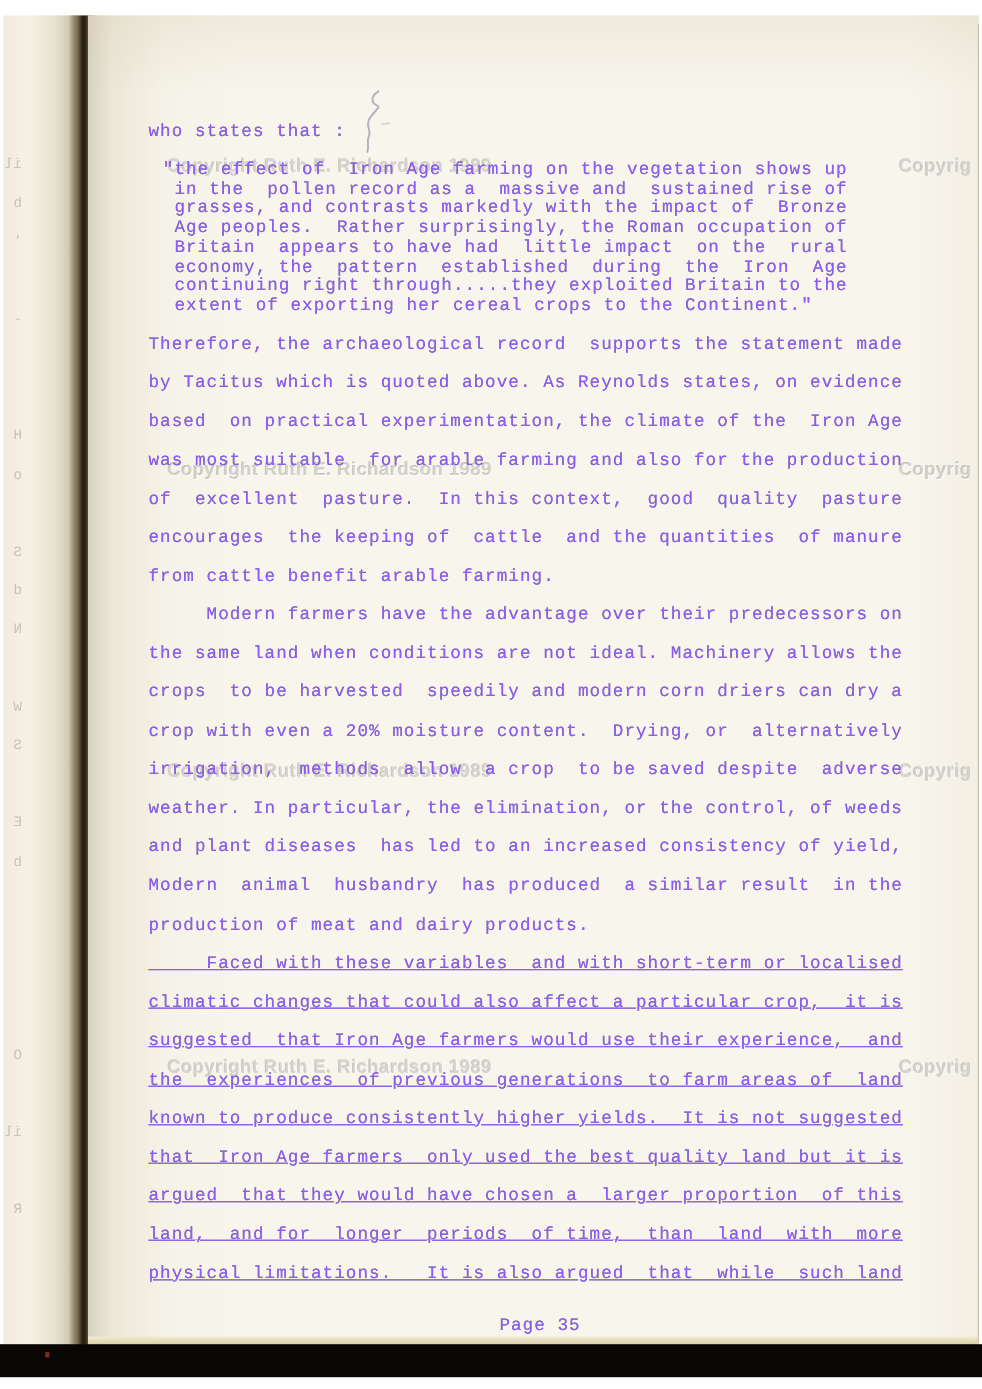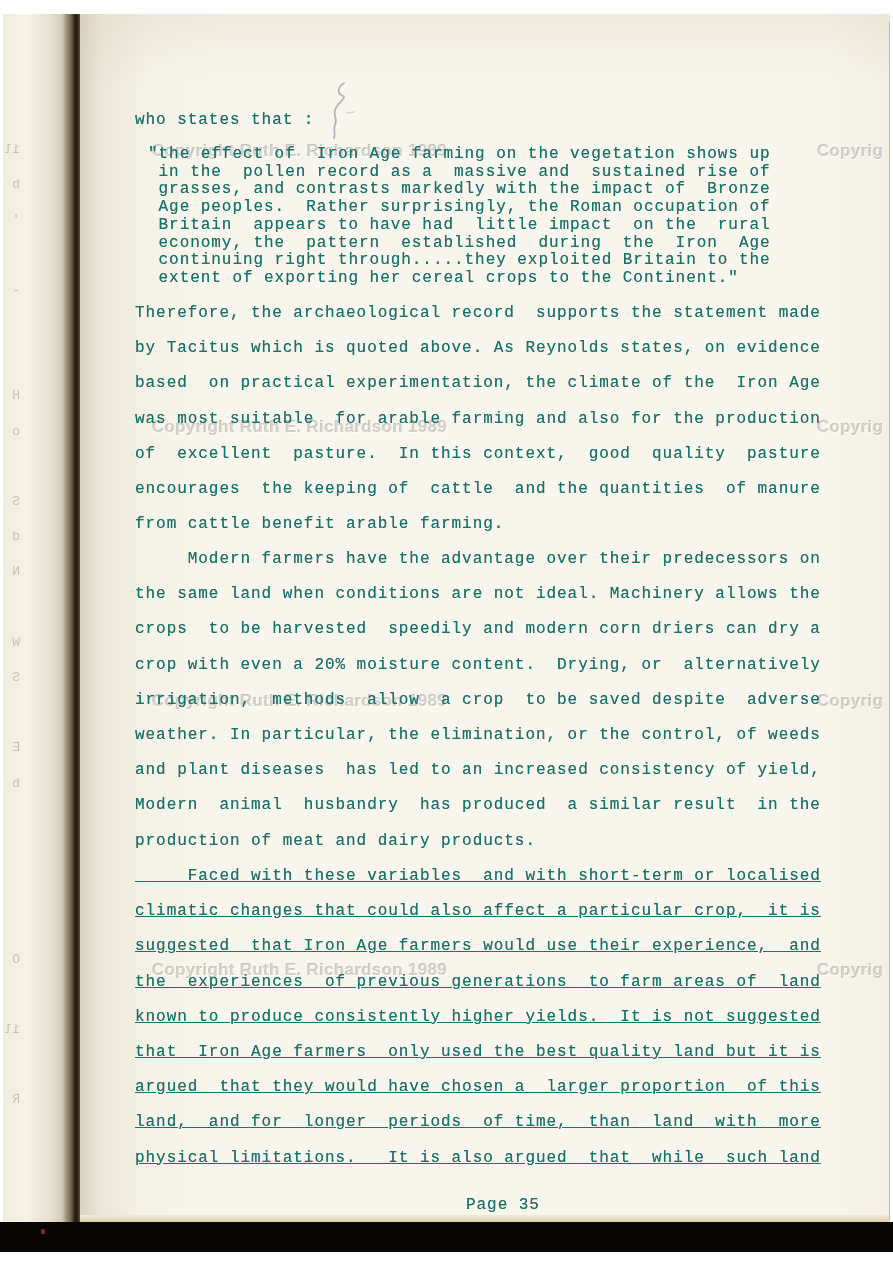--- a/index.html
+++ b/index.html
@@ -37,32 +37,32 @@
   .scanner-bed{
     position:absolute;left:0;top:1222px;width:893px;height:30px;
     background:#080706;
   }
   .bed-speck{
     position:absolute;left:41px;top:1229px;width:4px;height:5px;
     background:#7a2a1c;border-radius:1px;
   }
   
   .tw{
-    white-space:pre;color:#0f766e;
+    white-space:pre;color:#8b5cf6;
     font-size:16px;letter-spacing:0.95px;
     text-shadow:0 0 0.5px rgba(46,44,40,0.55);
     position:absolute;
   }
   .intro{left:135px;top:110px;line-height:20px;}
   .quote{left:148px;top:146px;line-height:17.7px;}
   .body-par{left:135px;line-height:35.2px;}
   .par1{top:296px;}
   .par2{top:542px;}
   .par3{top:859px;text-decoration:underline;}
-  .footer{left:466px;top:1195px;line-height:20px;}
+  .footer{left:454px;top:1195px;line-height:20px;}
   
   .wm{
     position:absolute;white-space:pre;
     font-family:"Liberation Sans","DejaVu Sans",sans-serif;
     font-size:17px;letter-spacing:0.3px;font-weight:bold;
     color:rgba(186,183,174,0.55);
     text-shadow:0.6px 0.6px 0 rgba(255,255,255,0.8), -0.4px -0.4px 0 rgba(150,147,138,0.35);
   }
   .wm-l{left:152px;}
   .wm-r{left:817px;text-align:center;}

